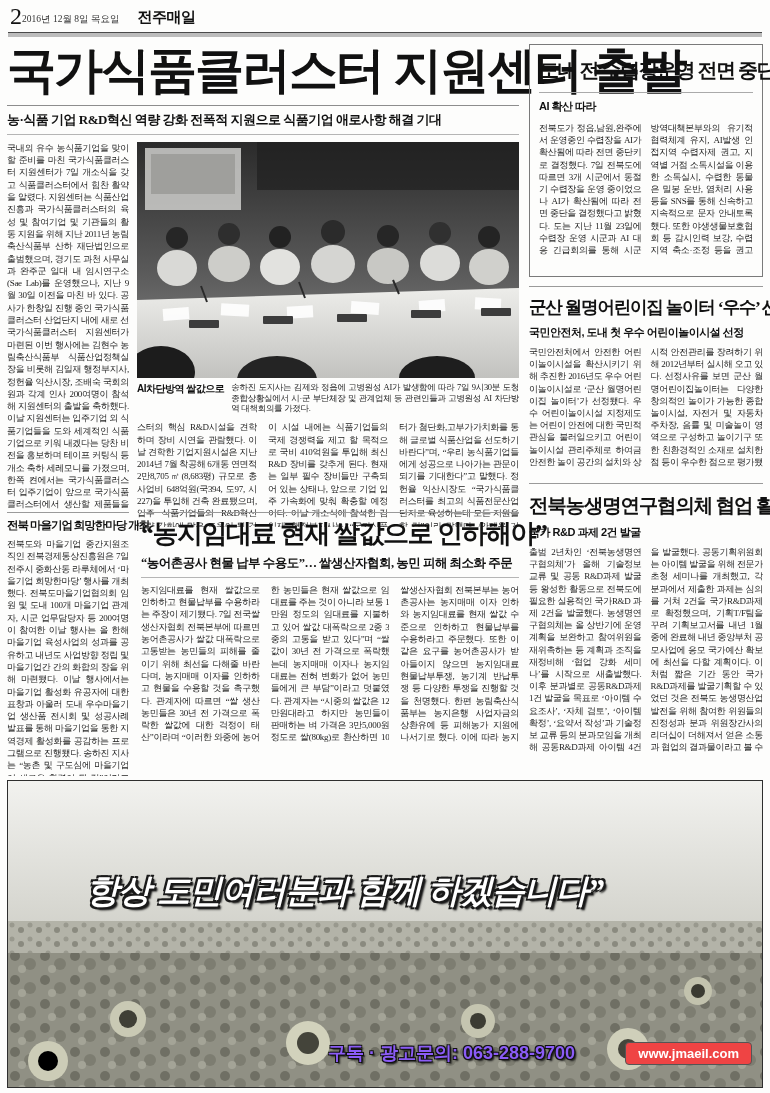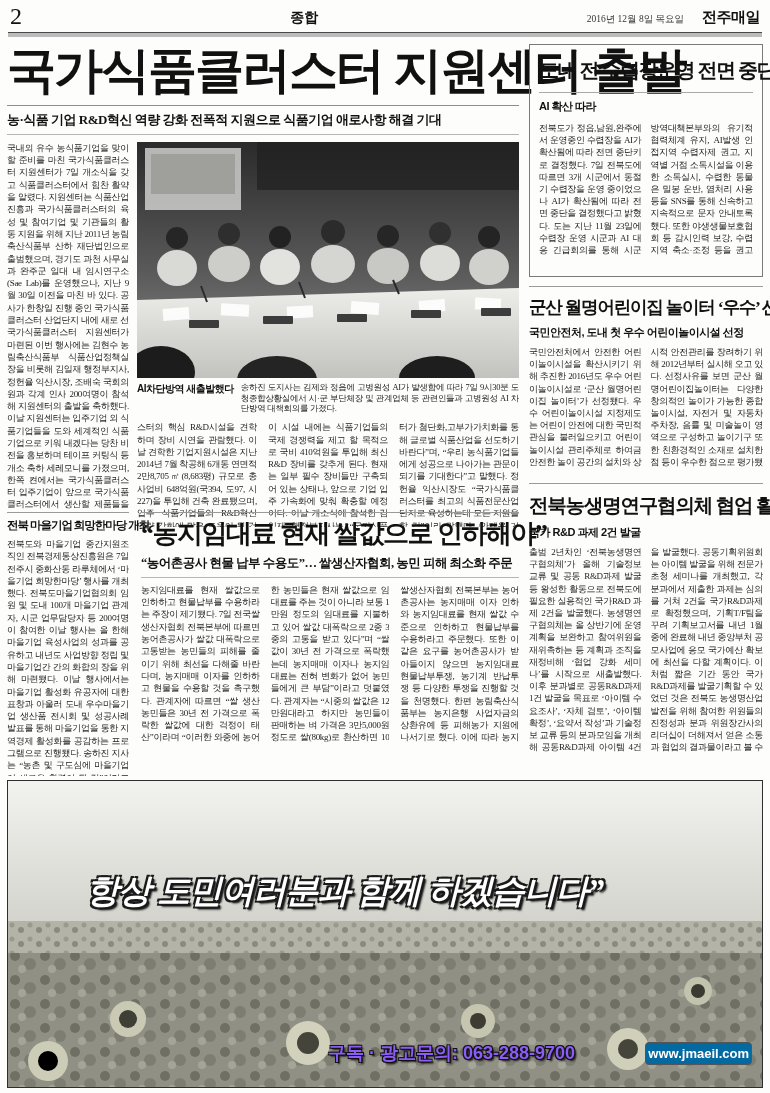--- a/index.html
+++ b/index.html
@@ -56,31 +56,30 @@
   .rail-art.a3 h3{font-size:19.5px;}
   
   .ad-box{position:absolute;left:0;top:740px;width:754px;height:306px;border:1px solid #2e2e2e;overflow:hidden;}
   .ad-box svg{display:block;}
   .ad-line{position:absolute;font-style:italic;font-weight:700;color:#ffffff;letter-spacing:-1px;
     text-shadow:-2px -2px 0 #1a1a1a,2px -2px 0 #1a1a1a,-2px 2px 0 #1a1a1a,2px 2px 0 #1a1a1a,3px 3px 2px #1a1a1a;}
   .ad-line1{left:44px;top:26px;font-size:33px;}
   .ad-line2{left:78px;top:88px;font-size:33px;}
   .ad-contact{position:absolute;left:320px;bottom:22px;font-family:"Liberation Sans",sans-serif;font-weight:800;font-size:18px;color:#8b5cf6;letter-spacing:0;
     text-shadow:-1px -1px 0 #111,1px -1px 0 #111,-1px 1px 0 #111,1px 1px 0 #111,2px 2px 2px #111;}
-  .ad-site{position:absolute;right:10px;bottom:22px;background:#0369a1;color:#fff;border:1px solid #555;
-    border-radius:4px;padding:3px 2px;font-family:"Liberation Sans",sans-serif;font-weight:700;font-size:13px;}
+  .ad-site{position:absolute;right:10px;bottom:22px;background:#ef4444;color:#fff;border:1px solid #555;
+    border-radius:4px;padding:3px 12px;font-family:"Liberation Sans",sans-serif;font-weight:700;font-size:13px;}
 </style>
 </head>
 <body>
 
 <div class="page">
 
   <div class="masthead">
     <div class="pagenum">2</div>
-    <div class="section">종합</div>
     <div class="hdr-right">
       <span class="hdr-date">2016년 12월 8일 목요일</span>
       <span class="hdr-paper">전주매일</span>
     </div>
   </div>
   <div class="header-rule"></div>
 
   <div class="content">
 
     <div class="main-article">
@@ -148,21 +147,21 @@
                   <line x1="168" y1="156" x2="162" y2="140"></line>
                 <line x1="262" y1="152" x2="256" y2="138"></line>
               </g>
 
               <ellipse cx="24" cy="230" rx="34" ry="26" fill="#1c1c1c"></ellipse>
               <ellipse cx="140" cy="238" rx="40" ry="24" fill="#242424"></ellipse>
               <ellipse cx="300" cy="236" rx="38" ry="22" fill="#1e1e1e"></ellipse>
             </svg>
           </div>
           <div class="caption">
-            <span class="caption-title">AI차단방역 새출발했다</span>
+            <span class="caption-title">AI차단방역 쌀값으로</span>
             <span class="caption-text">송하진 도지사는 김제와 정읍에 고병원성 AI가 발생함에 따라 7일 9시30분 도청종합상황실에서 시·군 부단체장 및 관계업체 등 관련인들과 고병원성 AI 차단방역 대책회의를 가졌다.</span>
           </div>
           <div class="bottom-cols">
             <div class="body-txt bcol">스터의 핵심 R&amp;D시설을 견학하며 장비 시연을 관람했다. 이날 견학한 기업지원시설은 지난 2014년 7월 착공해 6개동 연면적 2만8,705㎡(8,683평) 규모로 총 사업비 648억원(국394, 도97, 시227)을 투입해 건축 완료됐으며, 입주 식품기업들의 R&amp;D혁신 역량 강화에 많은 도움이 될 것으로 예상된다.</div>
             <div class="body-txt bcol">이 시설 내에는 식품기업들의 국제 경쟁력을 제고 할 목적으로 국비 410억원을 투입해 최신 R&amp;D 장비를 갖추게 된다. 현재는 일부 필수 장비들만 구축되어 있는 상태나, 앞으로 기업 입주 가속화에 맞춰 확충할 예정이다. 이날 개소식에 참석한 김일재 행정부지사는 “국가식품클러스터 지원센</div>
             <div class="body-txt bcol">터가 첨단화,고부가가치화를 통해 글로벌 식품산업을 선도하기 바란다”며, “우리 농식품기업들에게 성공으로 나아가는 관문이 되기를 기대한다”고 말했다. 정헌율 익산시장도 “국가식품클러스터를 최고의 식품전문산업단지로 육성하는데 모든 지원을 할 것”이라 말했다. /안재용 기자·익산=정양원 기자</div>
           </div>
         </div>
       </div>
     </div>

